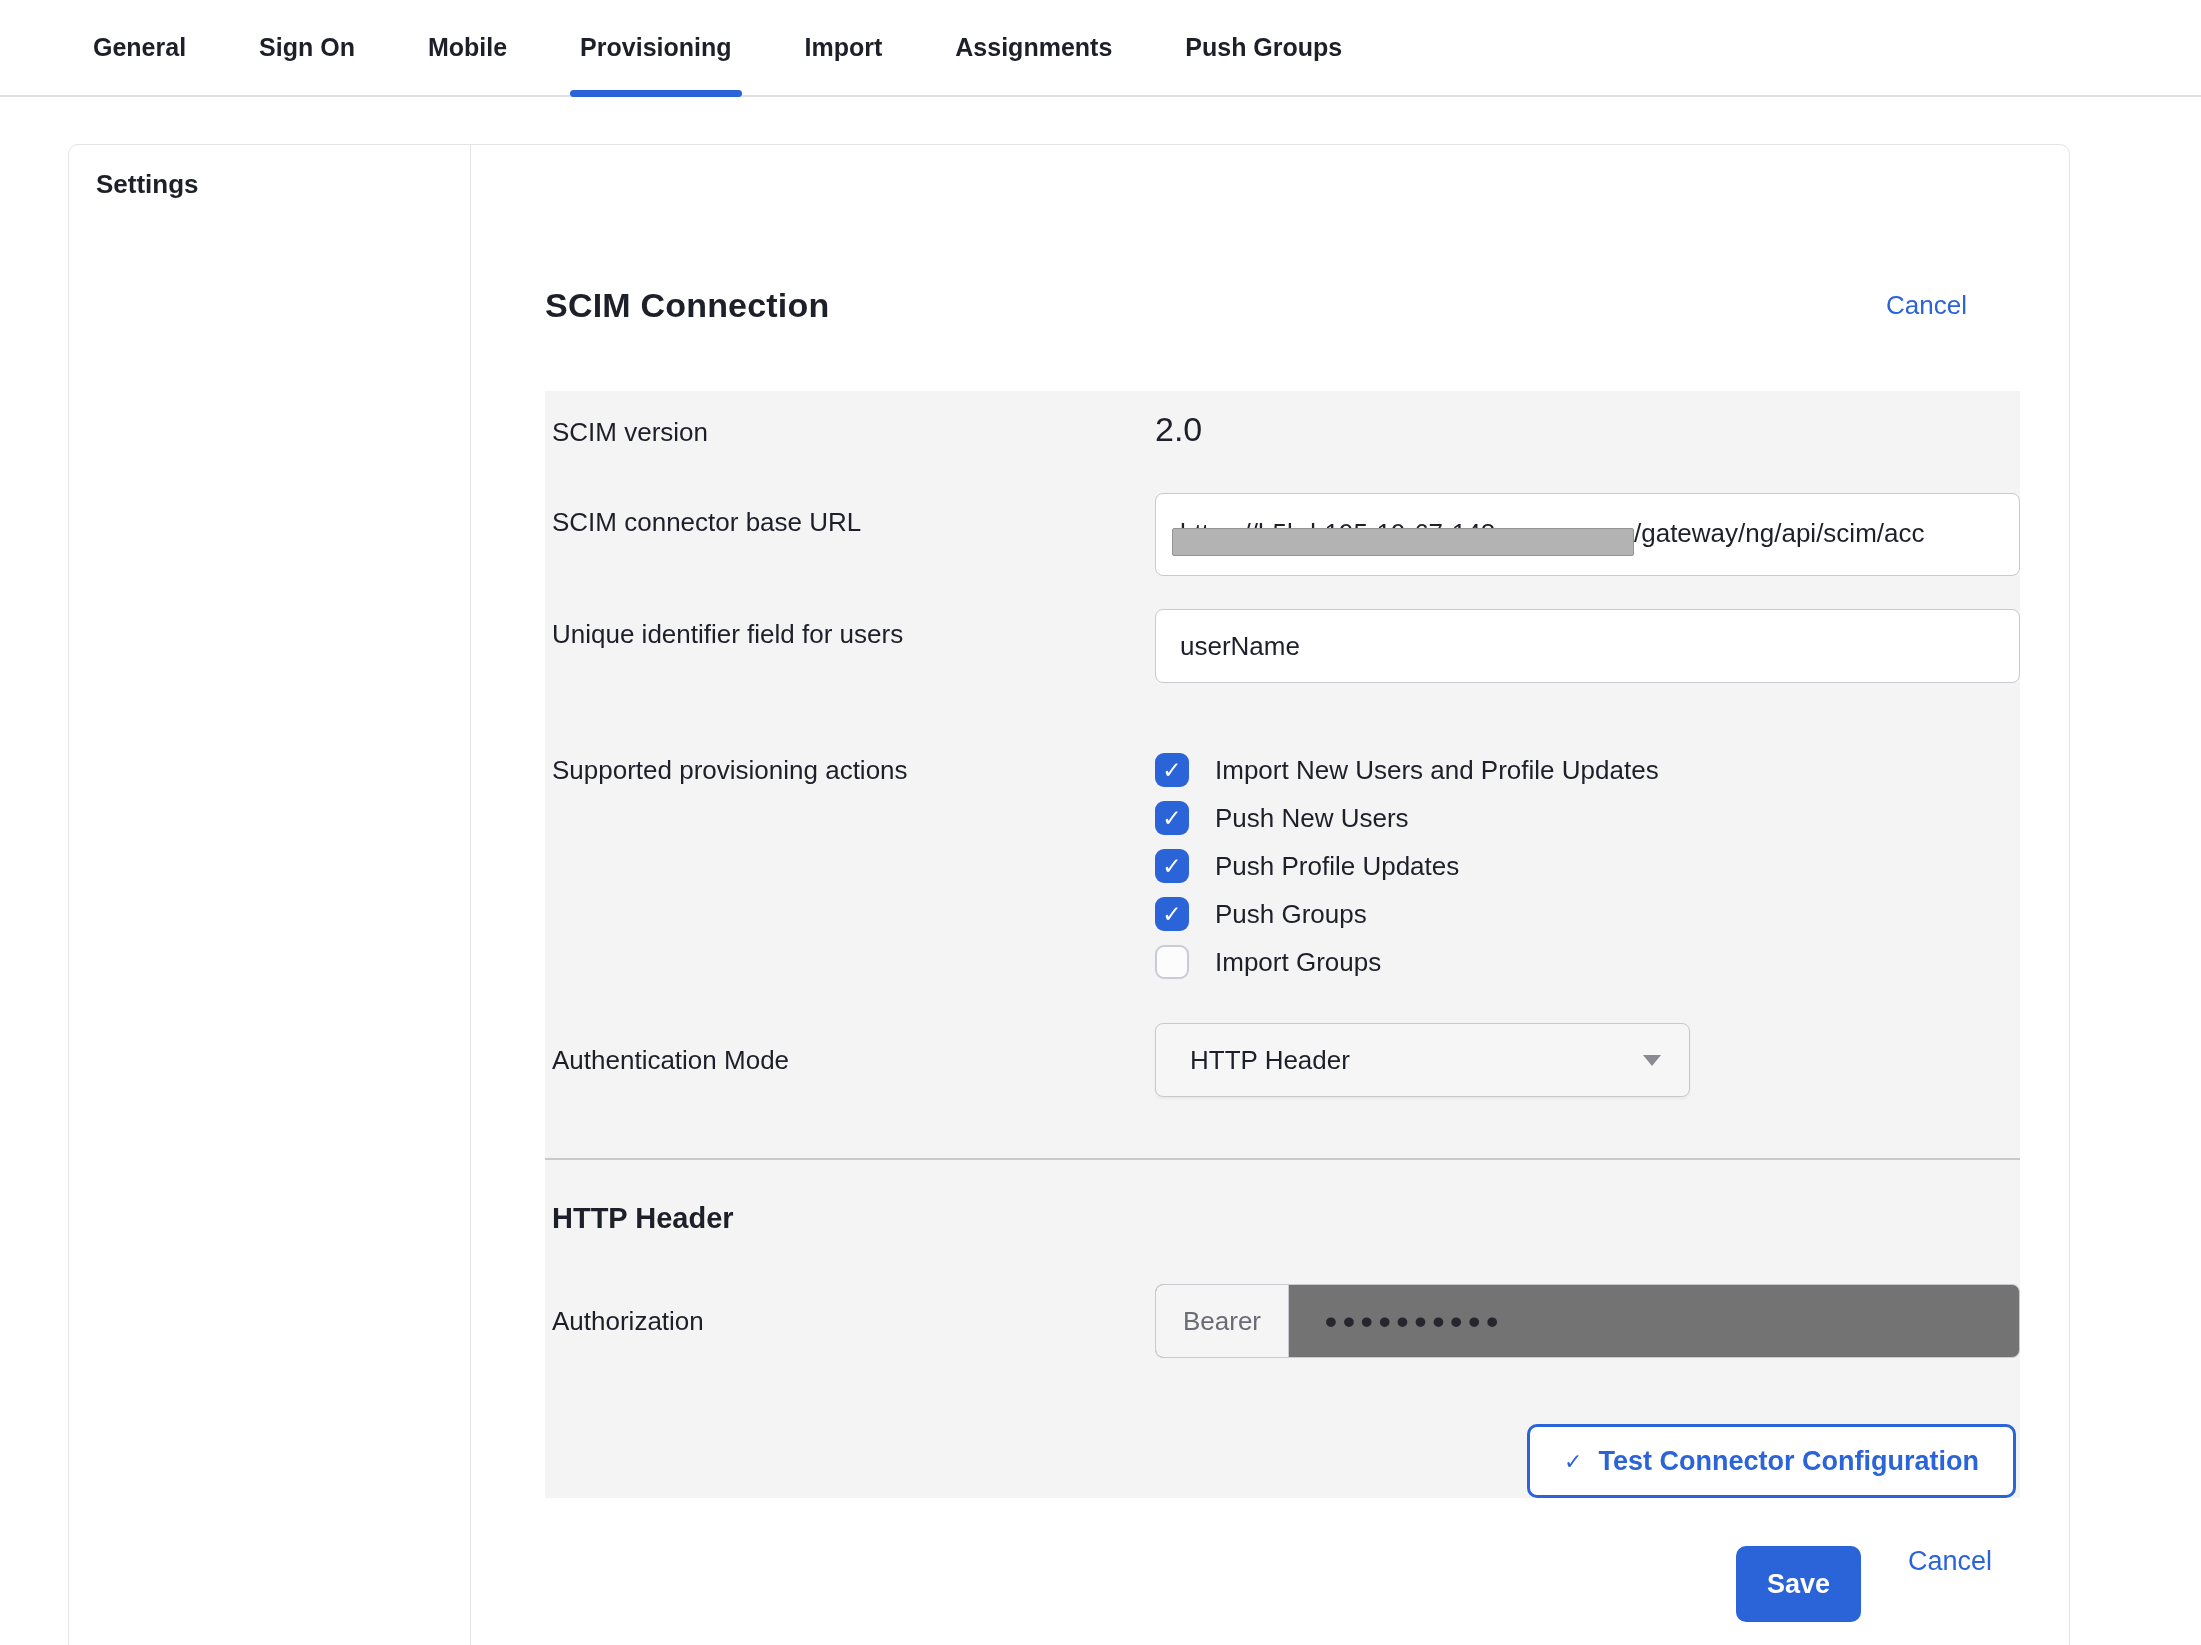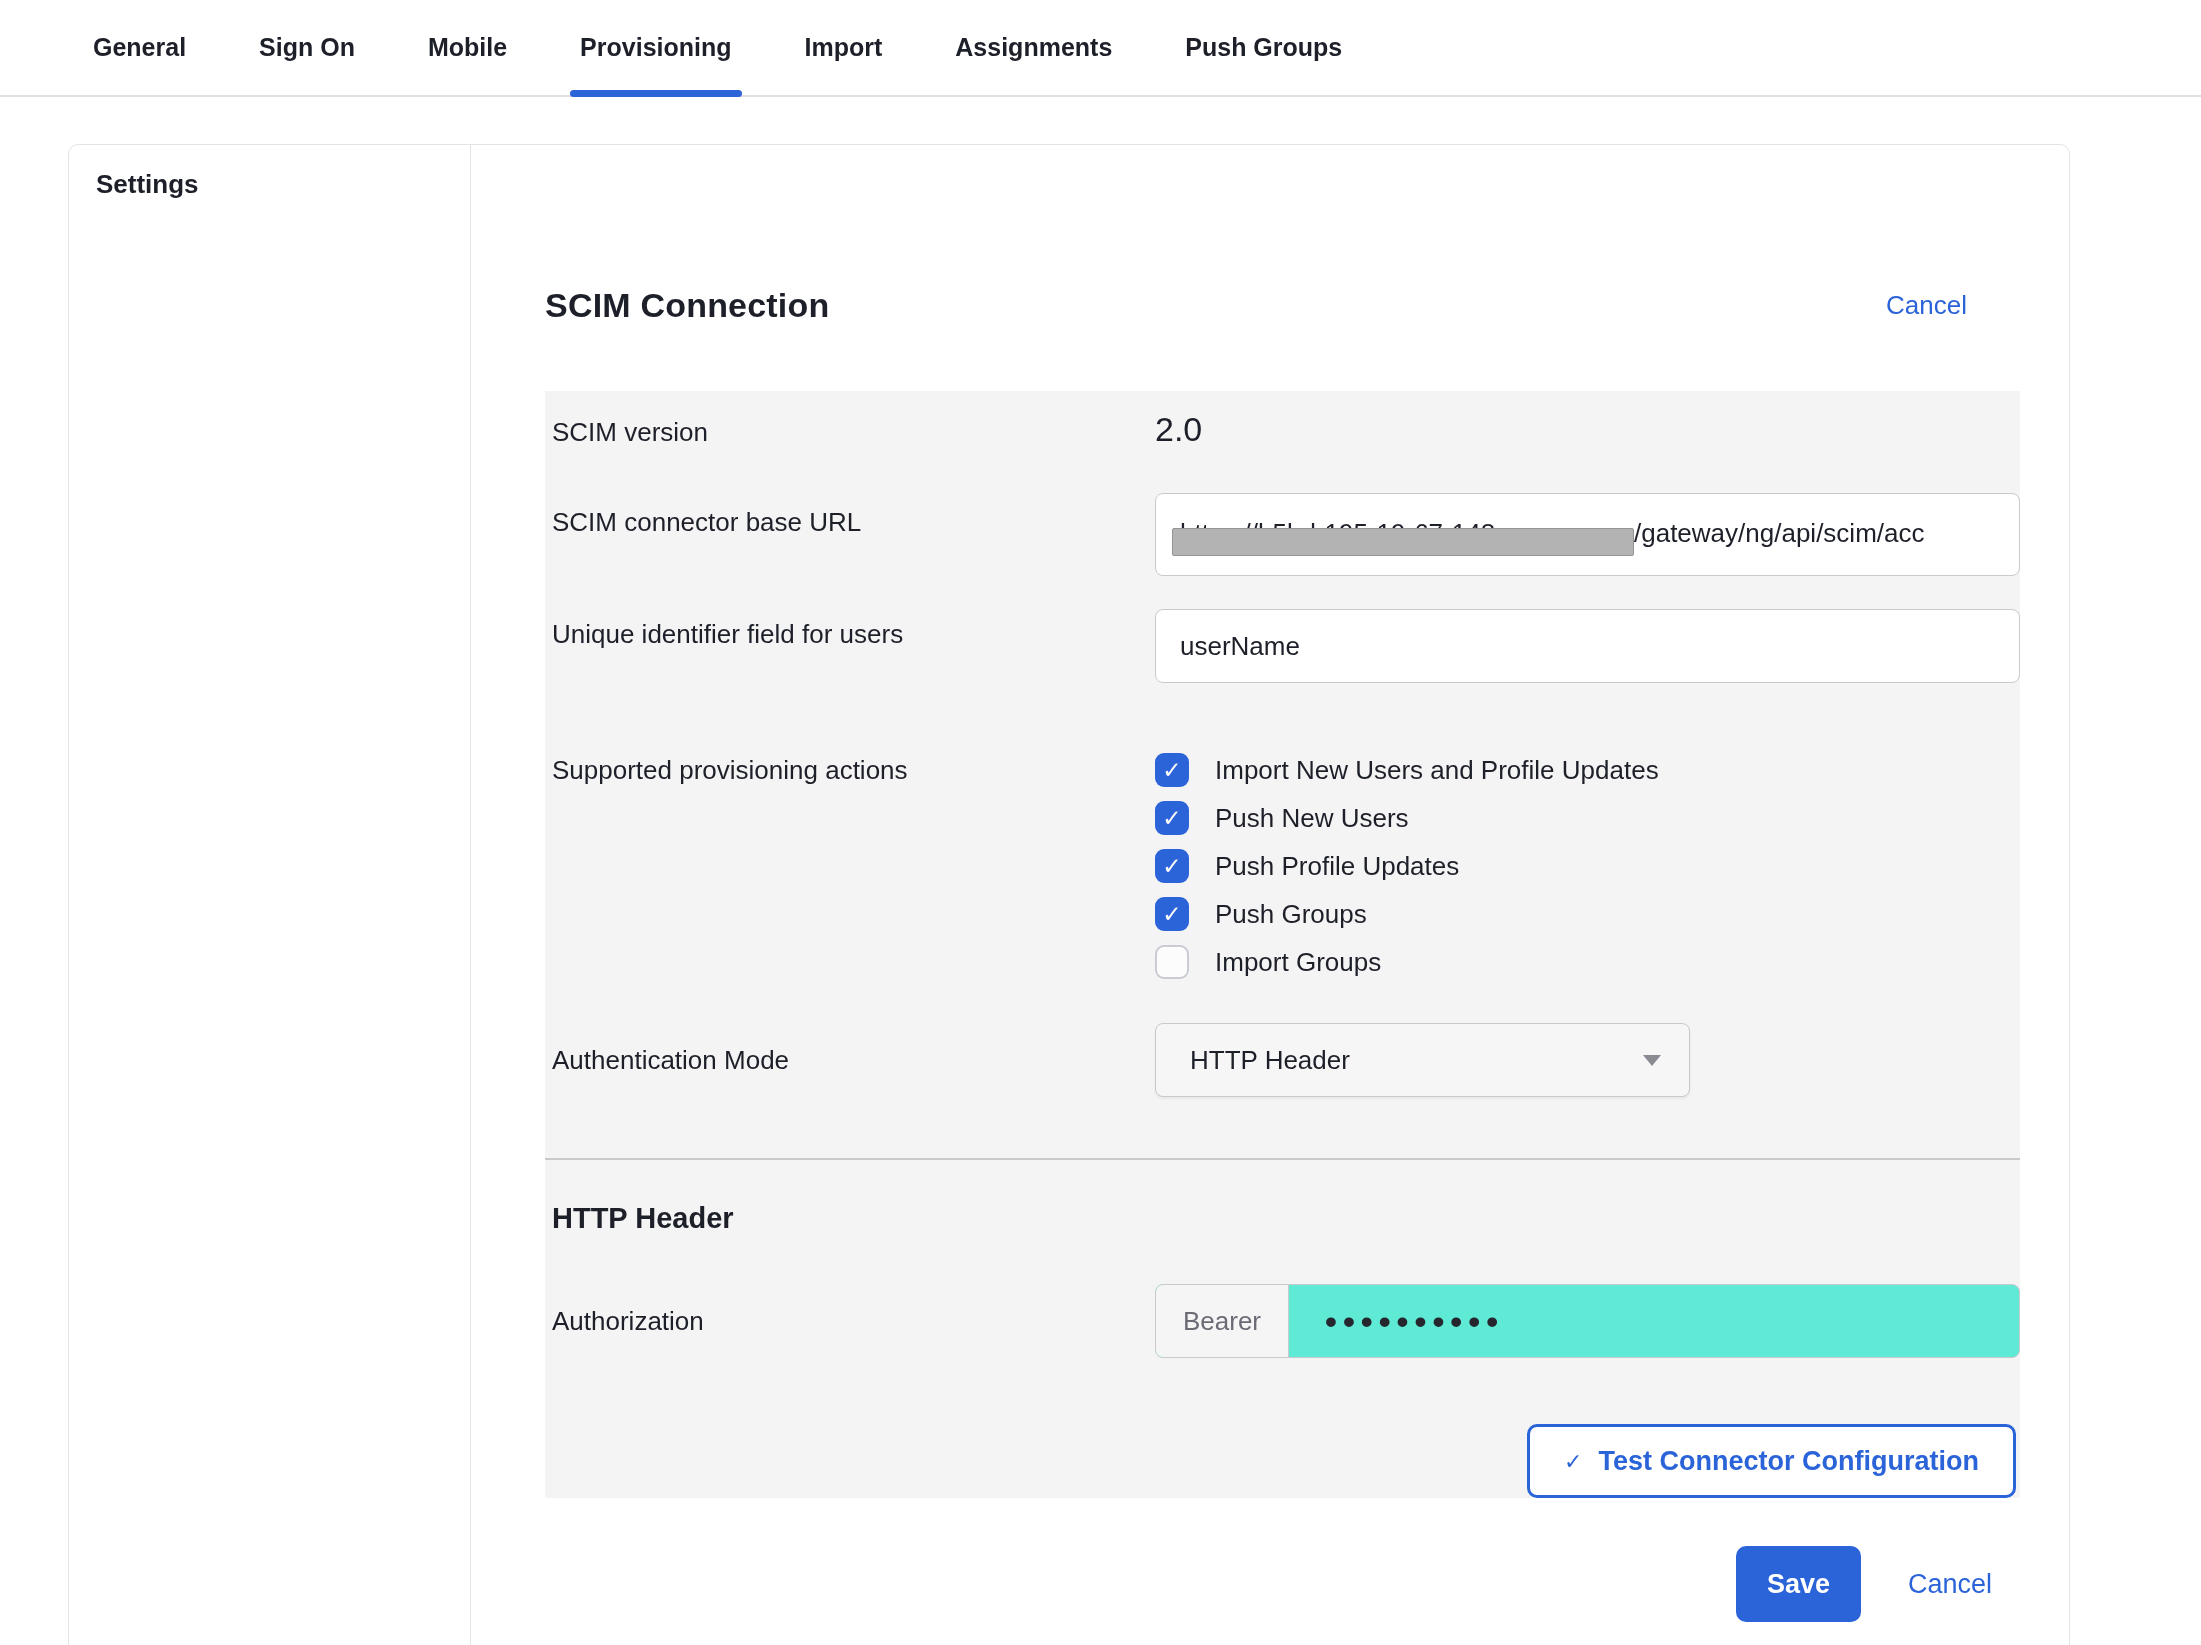--- a/index.html
+++ b/index.html
@@ -66,30 +66,30 @@
   .cb-label{font-size:26px}
 
   .row-auth{margin-top:37px;align-items:center}
   .select{width:535px;height:74px;background:#f6f6f7;border:1px solid #c9c9cd;border-radius:8px;display:flex;align-items:center;justify-content:space-between;padding:0 28px 0 34px;font-size:26px;box-shadow:0 2px 3px rgba(0,0,0,.05);cursor:pointer}
   .caret{width:0;height:0;border-left:9px solid transparent;border-right:9px solid transparent;border-top:11px solid #8a8a93}
 
   .divider{margin-top:61px;height:2px;background:#c9c9c9}
   .section-title{margin-top:38px;padding-left:7px;font-size:29px;font-weight:700;line-height:40px}
 
   .row-authz{margin-top:46px;align-items:center}
-  .input-group{display:flex;height:74px;border:1px solid var(--input-border);border-radius:8px;background:#5eead4;overflow:hidden}
+  .input-group{display:flex;height:74px;border:1px solid var(--input-border);border-radius:8px;background:#737373;overflow:hidden}
   .prefix{width:133px;flex-shrink:0;background:#f5f5f6;border-right:1px solid var(--input-border);display:flex;align-items:center;justify-content:center;color:var(--muted);font-size:26px}
   .masked{flex:1;display:flex;align-items:center;padding-left:36px;font-size:34px;font-weight:700;letter-spacing:6px;color:#26262e;cursor:text}
 
   .row-test{margin-top:66px;display:flex;justify-content:flex-end;padding-right:4px}
   .test-btn{height:74px;display:flex;align-items:center;gap:16px;padding:0 34px;background:#fff;border:3px solid var(--accent);border-radius:10px;color:var(--accent);font-weight:700;font-size:27px;cursor:pointer}
   .test-btn .tick{font-family:"DejaVu Sans",sans-serif;font-size:22px;font-weight:400}
 
   
-  .footer{margin-top:48px;display:flex;justify-content:flex-end;align-items:center;gap:47px;padding-right:28px}
+  .footer{margin-top:48px;display:flex;justify-content:flex-end;align-items:flex-start;gap:47px;padding-right:28px}
   .save-btn{height:76px;padding:0 31px;display:flex;align-items:center;background:var(--accent);color:#fff;font-weight:700;font-size:27px;border:none;border-radius:10px;cursor:pointer}
   .cancel-bottom{font-size:27px}
 </style>
 </head>
 <body>
 
 <nav class="tabbar">
     <div class="tab">General</div>
     <div class="tab">Sign On</div>
     <div class="tab">Mobile</div>

